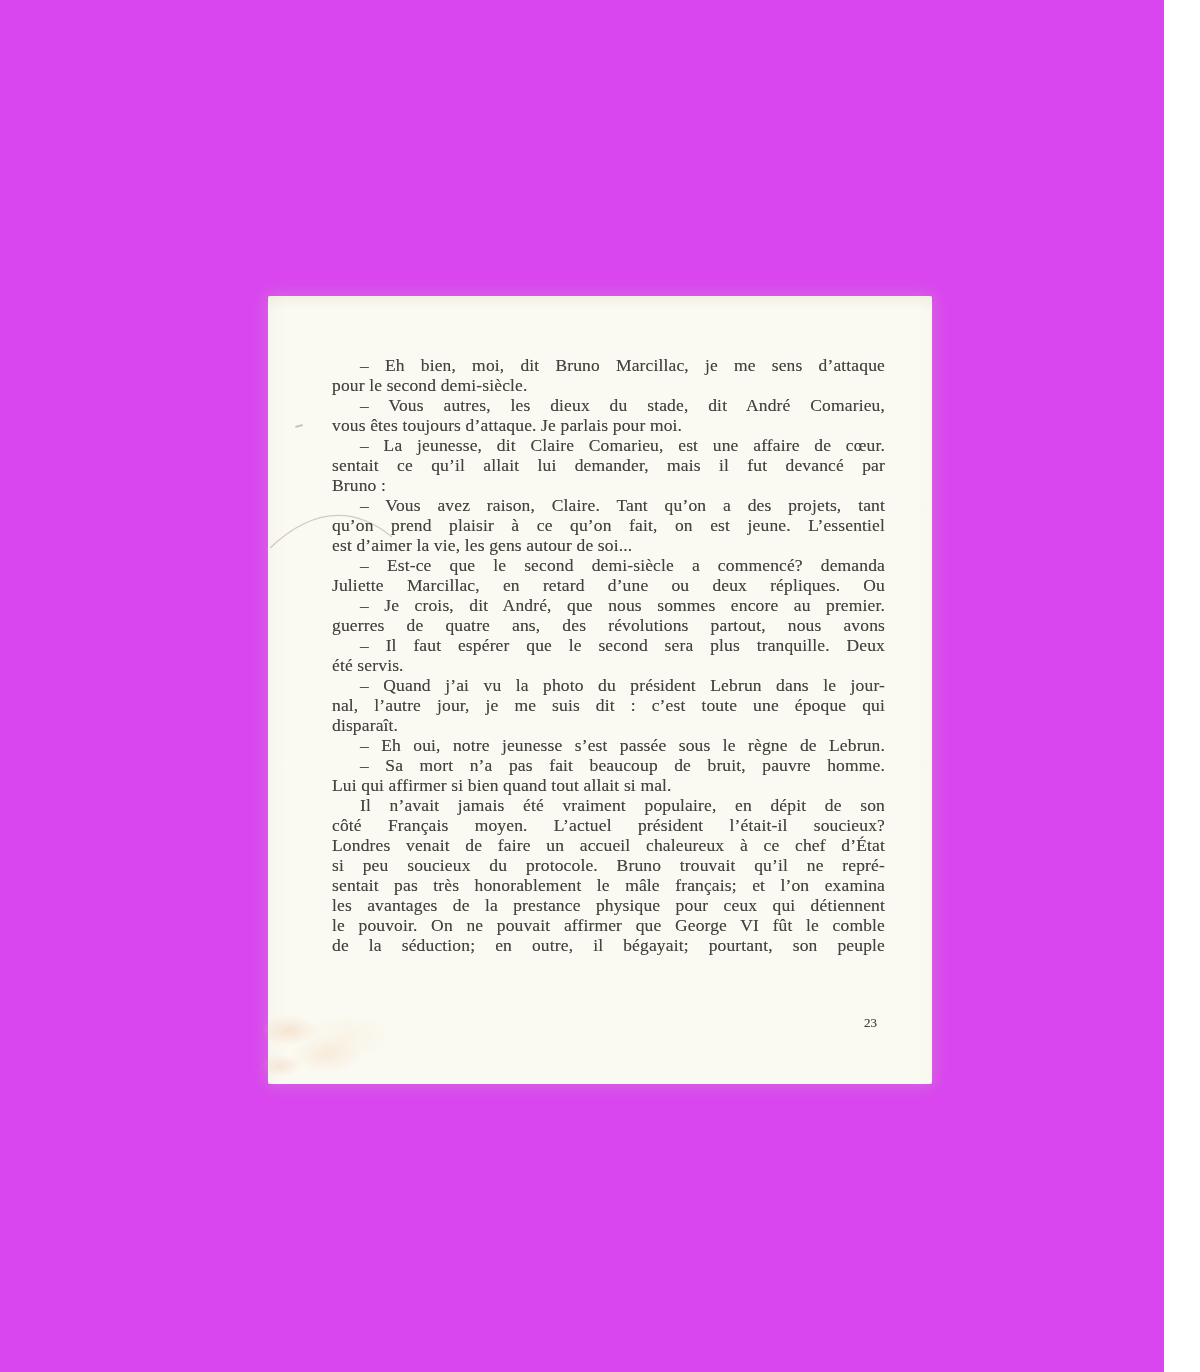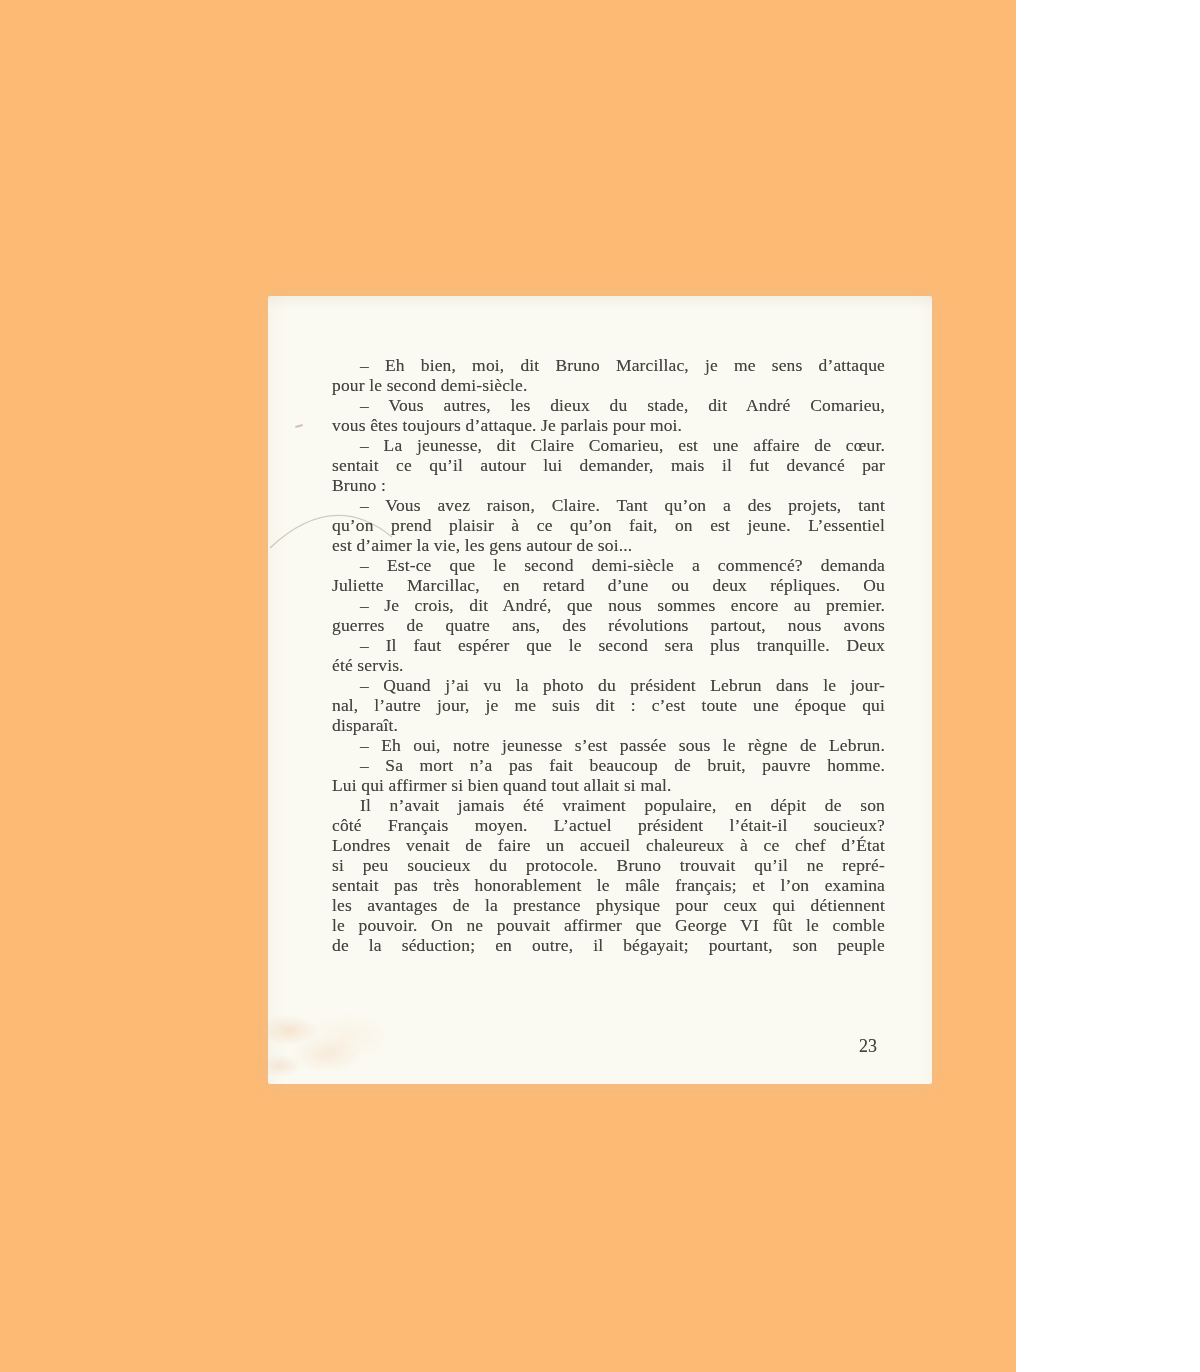--- a/index.html
+++ b/index.html
@@ -2,23 +2,23 @@
 <html><head>
 <meta charset="utf-8">
 <style>
   html, body {
     margin: 0;
     padding: 0;
     background: #ffffff;
   }
   .canvas {
     position: relative;
-    width: 1016px;
+    width: 1164px;
     height: 1372px;
-    background: #fdba74;
+    background: #d946ef;
     overflow: hidden;
   }
   .page {
     position: absolute;
     left: 268px;
     top: 296px;
     width: 664px;
     height: 788px;
     background: #fbfaf2;
     box-shadow: 0 0 16px 2px rgba(205, 198, 178, 0.28);
@@ -55,25 +55,24 @@
   .line.indent {
     padding-left: 28px;
   }
   .page-number {
     position: absolute;
     left: 64px;
     top: 716px;
     width: 545px;
     text-align: right;
     font-family: "Liberation Serif", "DejaVu Serif", serif;
-    font-size: 18px;
+    font-size: 13px;
     line-height: 22px;
     color: #45433d;
     text-shadow: 0 0 0.6px rgba(69, 67, 61, 0.5);
-    margin-top: 23px;
   }
   .stain {
     position: absolute;
     left: -18px;
     bottom: -4px;
     width: 140px;
     height: 80px;
     pointer-events: none;
     background:
       radial-gradient(ellipse 42px 22px at 28% 28%, rgba(238, 196, 160, 0.40), rgba(238, 196, 160, 0) 70%),
@@ -110,21 +109,21 @@
       <path d="M 2 252 Q 65 193 124 241" fill="none" stroke="rgba(155,145,128,0.45)" stroke-width="1.2"></path>
     </svg>
     <div class="speck"></div>
     <div class="stain"></div>
     <div class="text-block">
         <div class="line indent just">– Eh bien, moi, dit Bruno Marcillac, je me sens d’attaque</div>
         <div class="line">pour le second demi-siècle.</div>
         <div class="line indent just">– Vous autres, les dieux du stade, dit André Comarieu,</div>
         <div class="line">vous êtes toujours d’attaque. Je parlais pour moi.</div>
         <div class="line indent just">– La jeunesse, dit Claire Comarieu, est une affaire de cœur.</div>
-        <div class="line just">sentait ce qu’il autour lui demander, mais il fut devancé par</div>
+        <div class="line just">sentait ce qu’il allait lui demander, mais il fut devancé par</div>
         <div class="line">Bruno :</div>
         <div class="line indent just">– Vous avez raison, Claire. Tant qu’on a des projets, tant</div>
         <div class="line just">qu’on prend plaisir à ce qu’on fait, on est jeune. L’essentiel</div>
         <div class="line">est d’aimer la vie, les gens autour de soi...</div>
         <div class="line indent just">– Est-ce que le second demi-siècle a commencé? demanda</div>
         <div class="line just">Juliette Marcillac, en retard d’une ou deux répliques. Ou</div>
         <div class="line indent just">– Je crois, dit André, que nous sommes encore au premier.</div>
         <div class="line just">guerres de quatre ans, des révolutions partout, nous avons</div>
         <div class="line indent just">– Il faut espérer que le second sera plus tranquille. Deux</div>
         <div class="line">été servis.</div>

